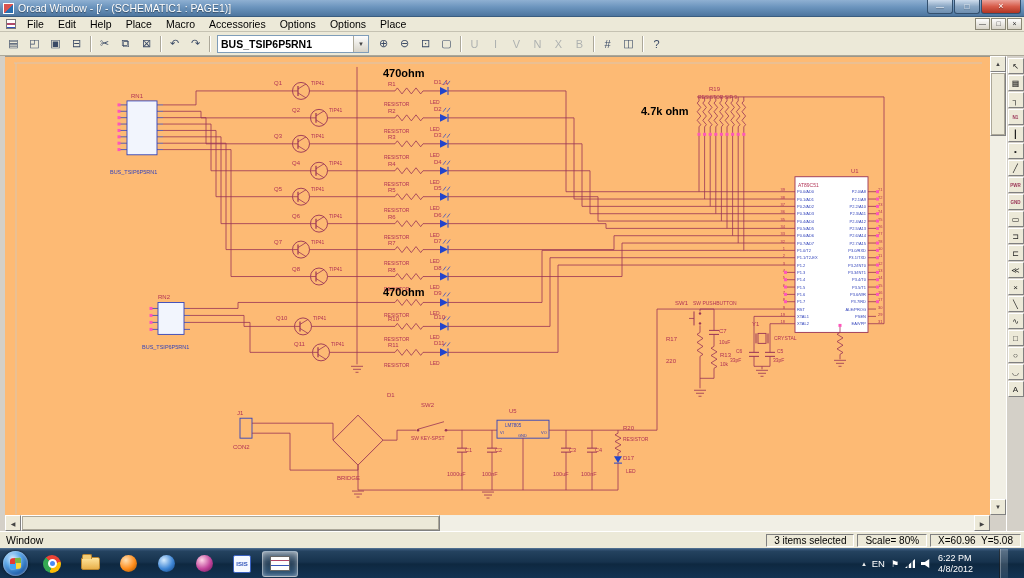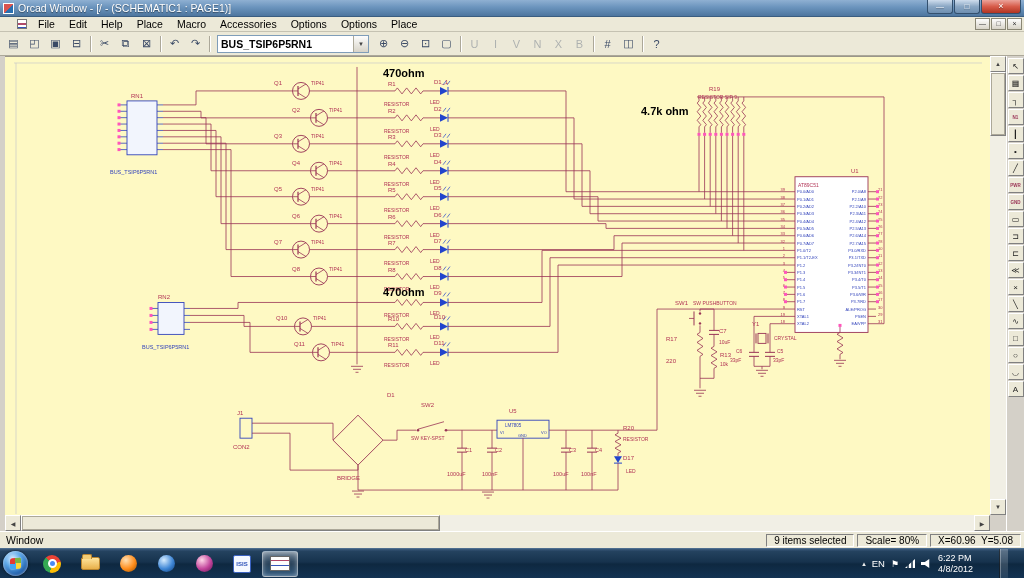--- a/index.html
+++ b/index.html
@@ -8,41 +8,41 @@
 
   
   .titlebar{height:17px;background:linear-gradient(180deg,#8fb0d2 0%,#6b94bd 45%,#4d759e 100%);display:flex;align-items:center;padding-left:3px;border-bottom:1px solid #3a5d80}
   .appicon{width:11px;height:11px;margin-right:4px;background:linear-gradient(135deg,#d9534f 0 50%,#2a6fb0 50% 100%);border:1px solid #fff}
   .title{color:#fff;font-size:10.5px;text-shadow:0 1px 1px rgba(0,0,0,.45);white-space:nowrap;overflow:hidden;flex:1}
   .wbtns{display:flex;align-self:flex-start;margin-right:3px}
   .wbtn{width:26px;height:14px;margin-left:1px;background:linear-gradient(#cfdded,#8aa7c4 50%,#6e8fb1);border:1px solid #33506e;border-top:none;border-radius:0 0 3px 3px;color:#fff;font-size:8px;line-height:13px;text-align:center;text-shadow:0 1px 1px rgba(0,0,0,.4)}
   .wbtn.close{width:40px;background:linear-gradient(#eba39a,#d75c4a 50%,#b13422);font-size:9px}
 
   
-  .menubar{height:15px;background:#ece9d8;display:flex;align-items:center;border-bottom:1px solid #c5c2b2;padding-left:15px}
+  .menubar{height:15px;background:#ece9d8;display:flex;align-items:center;border-bottom:1px solid #c5c2b2;padding-left:4px}
   .mdiicon{width:10px;height:10px;margin:0 4px 0 2px;background:linear-gradient(180deg,#fff 0 3px,#b04a6a 3px 5px,#fff 5px 7px,#3355bb 7px 10px);border:1px solid #777}
   .menus{display:flex;flex:1}
   .mi{font-size:10.5px;color:#000;padding:0 7px;line-height:14px}
   .mdibtns{display:flex;margin-right:2px}
   .mdibtn{width:15px;height:12px;margin-left:1px;background:linear-gradient(#fdfdfd,#d8d4c8);border:1px solid #8a8775;font-size:7px;line-height:10px;text-align:center;color:#333}
 
   
   .toolbar{height:24px;background:#ece9d8;display:flex;align-items:center;border-bottom:1px solid #aca899;padding-left:3px}
   .tgroup{display:flex;align-items:center}
   .tbtn{width:19px;height:19px;margin:0 1px;display:flex;align-items:center;justify-content:center;font-size:11px;color:#3a4a66;border:1px solid transparent;border-radius:2px}
   .tbtn.dis{opacity:.35}
   .tsep{width:1px;height:16px;background:#aca899;margin:0 3px;box-shadow:1px 0 0 #fff}
   .combo{width:152px;height:18px;background:#fff;border:1px solid #7f9db9;display:flex;align-items:center;margin:0 4px}
   .combo-val{flex:1;font-size:10.5px;font-weight:bold;color:#000;padding-left:3px;white-space:nowrap;overflow:hidden}
   .combo-btn{width:15px;height:16px;background:linear-gradient(#fdfdfd,#d8d4c8);border-left:1px solid #aca899;font-size:6px;color:#444;display:flex;align-items:center;justify-content:center}
 
   
   .work{flex:1;display:flex;min-height:0;background:#d4d0c8}
   .canvascol{flex:1;display:flex;flex-direction:column;min-width:0;padding-left:5px;background:#d4d0c8}
-  .canvas{flex:1;background:#fef9c3;position:relative;border-top:1px solid #9a968a}
+  .canvas{flex:1;background:#fdba74;position:relative;border-top:1px solid #9a968a}
   .canvas svg{position:absolute;inset:0;width:100%;height:100%}
   #schsvg text{font-family:"Liberation Sans",sans-serif}
 
   .hscroll{height:16px;display:flex;background:#f1efe5}
   .strack{flex:1;position:relative;background:#f1efe5}
   .hthumb{position:absolute;left:0;top:0;width:44%;height:16px;background:#ece9d8;border:1px solid #fff;border-right-color:#808080;border-bottom-color:#808080;box-shadow:0 0 0 1px #aca899 inset}
   .vscrollcol{width:16px;display:flex;flex-direction:column;background:#f1efe5}
   .strackv{flex:1;position:relative}
   .vthumb{position:absolute;top:0;left:0;width:16px;height:64px;background:#ece9d8;border:1px solid #fff;border-right-color:#808080;border-bottom-color:#808080;box-shadow:0 0 0 1px #aca899 inset}
   .sarr{width:16px;height:16px;flex:0 0 16px;background:#ece9d8;border:1px solid #fff;border-right-color:#808080;border-bottom-color:#808080;font-size:6px;color:#444;display:flex;align-items:center;justify-content:center}
@@ -787,21 +787,21 @@
         <div class="ptool">□</div>
         <div class="ptool">○</div>
         <div class="ptool">◡</div>
         <div class="ptool">A</div>
       </div>
   </div>
 
   <div class="statusbar">
     <div class="sready">Window</div>
     <div class="sspace"></div>
-    <div class="sbox">9 items selected</div>
+    <div class="sbox">3 items selected</div>
     <div class="sbox">Scale= 80%</div>
     <div class="sbox">X=60.96  Y=5.08</div>
   </div>
 
   <div class="taskbar">
     <div class="orb">
         <div class="flag"></div>
       </div>
     <div class="tapps">
         <div class="tbapp">

